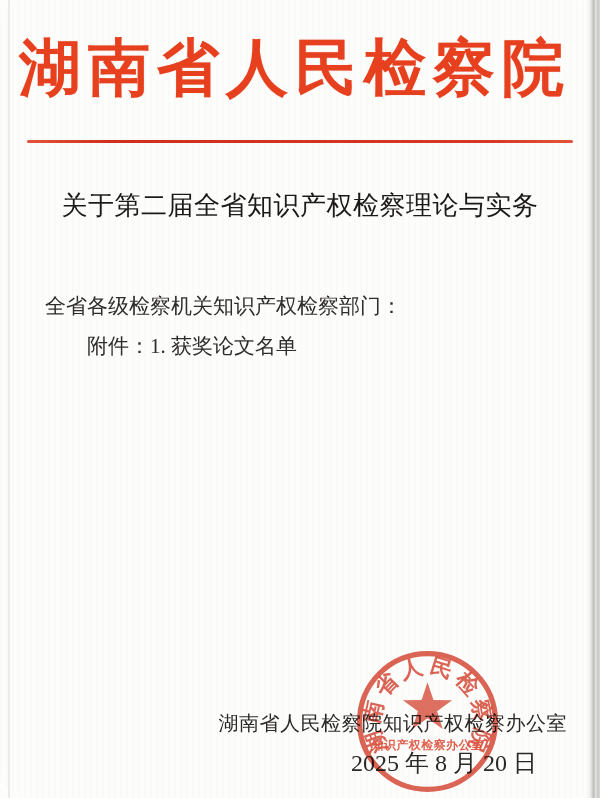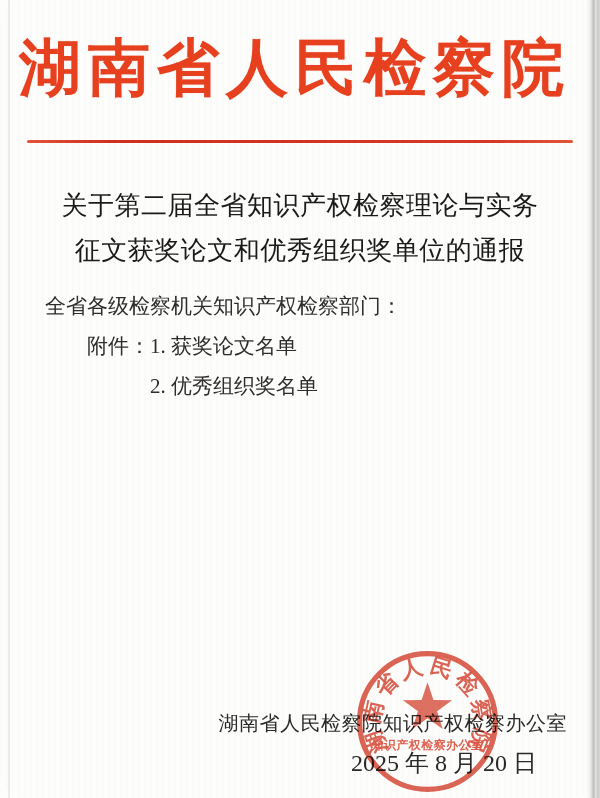--- a/index.html
+++ b/index.html
@@ -87,27 +87,25 @@
 
   <div class="scan-left"></div>
   <div class="scan-right"></div>
 
   <div class="letterhead">湖南省人民检察院</div>
 
   <div class="red-line"></div>
 
   <h1 class="doc-title">
     <span class="t-line">关于第二届全省知识产权检察理论与实务</span>
-    <span class="t-line">征文获奖论文和优秀组织奖单位的通报</span>
   </h1>
 
   <div class="doc-body">
     <p class="salutation">全省各级检察机关知识产权检察部门：</p>
     <p class="attach-1"><span>附件：</span><span>1. 获奖论文名单</span></p>
-    <p class="attach-2">2. 优秀组织奖名单</p>
   </div>
 
   <div class="signature">湖南省人民检察院知识产权检察办公室</div>
 
   <div class="date">2025 年 8 月 20 日</div>
 
   <svg class="seal" viewBox="0 0 160 160" xmlns="http://www.w3.org/2000/svg" xmlns:xlink="http://www.w3.org/1999/xlink">
     <defs>
       <path id="seal-arc" d="M 39 108.7 A 50 50 0 1 1 121 108.7" fill="none"></path>
     </defs>

